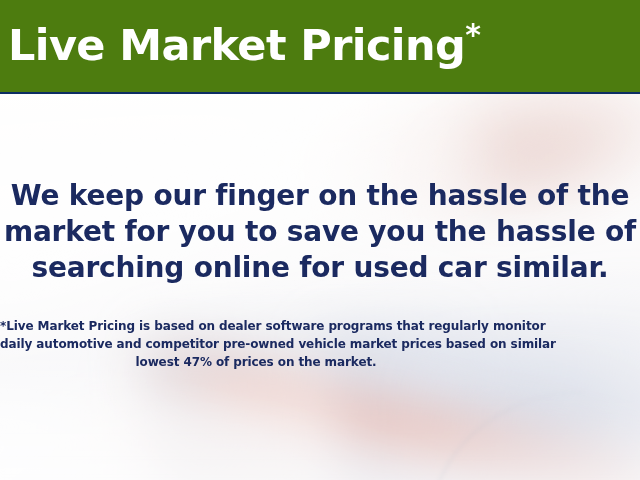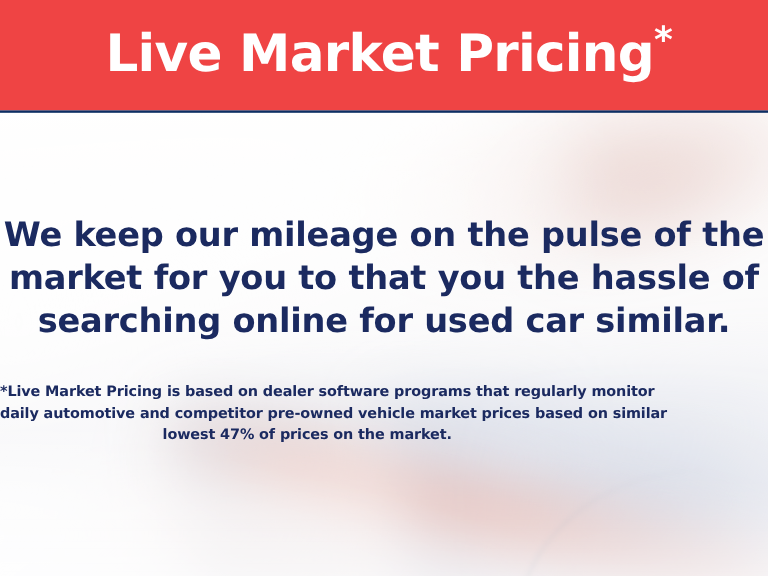--- a/index.html
+++ b/index.html
@@ -123,24 +123,23 @@
     background: rgba(255,255,255,0.46);
   }
 
   
   #header-bar {
     position: absolute;
     left: 0;
     top: 0;
     width: 640px;
     height: 92px;
-    background: #ef4444;
+    background: #4d7c0f;
     display: flex;
     align-items: center;
-    justify-content: center;
     box-sizing: border-box;
     z-index: 5;
   }
   #header-title {
     color: #ffffff;
     font-family: "DejaVu Sans", sans-serif;
     font-size: 43px;
     font-weight: bold;
     letter-spacing: -0.6px;
     line-height: 1;
@@ -221,22 +220,22 @@
     <div class="blob b-bottom-haze"></div>
     <div id="photo-wash"></div>
   </div>
 
   <div id="header-bar">
     <div id="header-title"><span>Live Market Pricing</span><span id="header-title-asterisk">*</span></div>
   </div>
   <div id="header-underline"></div>
 
   <div id="headline">
-    <div class="hl-line">We keep our mileage on the pulse of the</div>
-    <div class="hl-line">market for you to that you the hassle of</div>
+    <div class="hl-line">We keep our finger on the hassle of the</div>
+    <div class="hl-line">market for you to save you the hassle of</div>
     <div class="hl-line">searching online for used car similar.</div>
   </div>
 
   <div id="disclaimer">
     <div class="dc-line">*Live Market Pricing is based on dealer software programs that regularly monitor</div>
     <div class="dc-line">daily automotive and competitor pre-owned vehicle market prices based on similar</div>
     <div class="dc-line">lowest 47% of prices on the market.</div>
   </div>
 
 </div>

